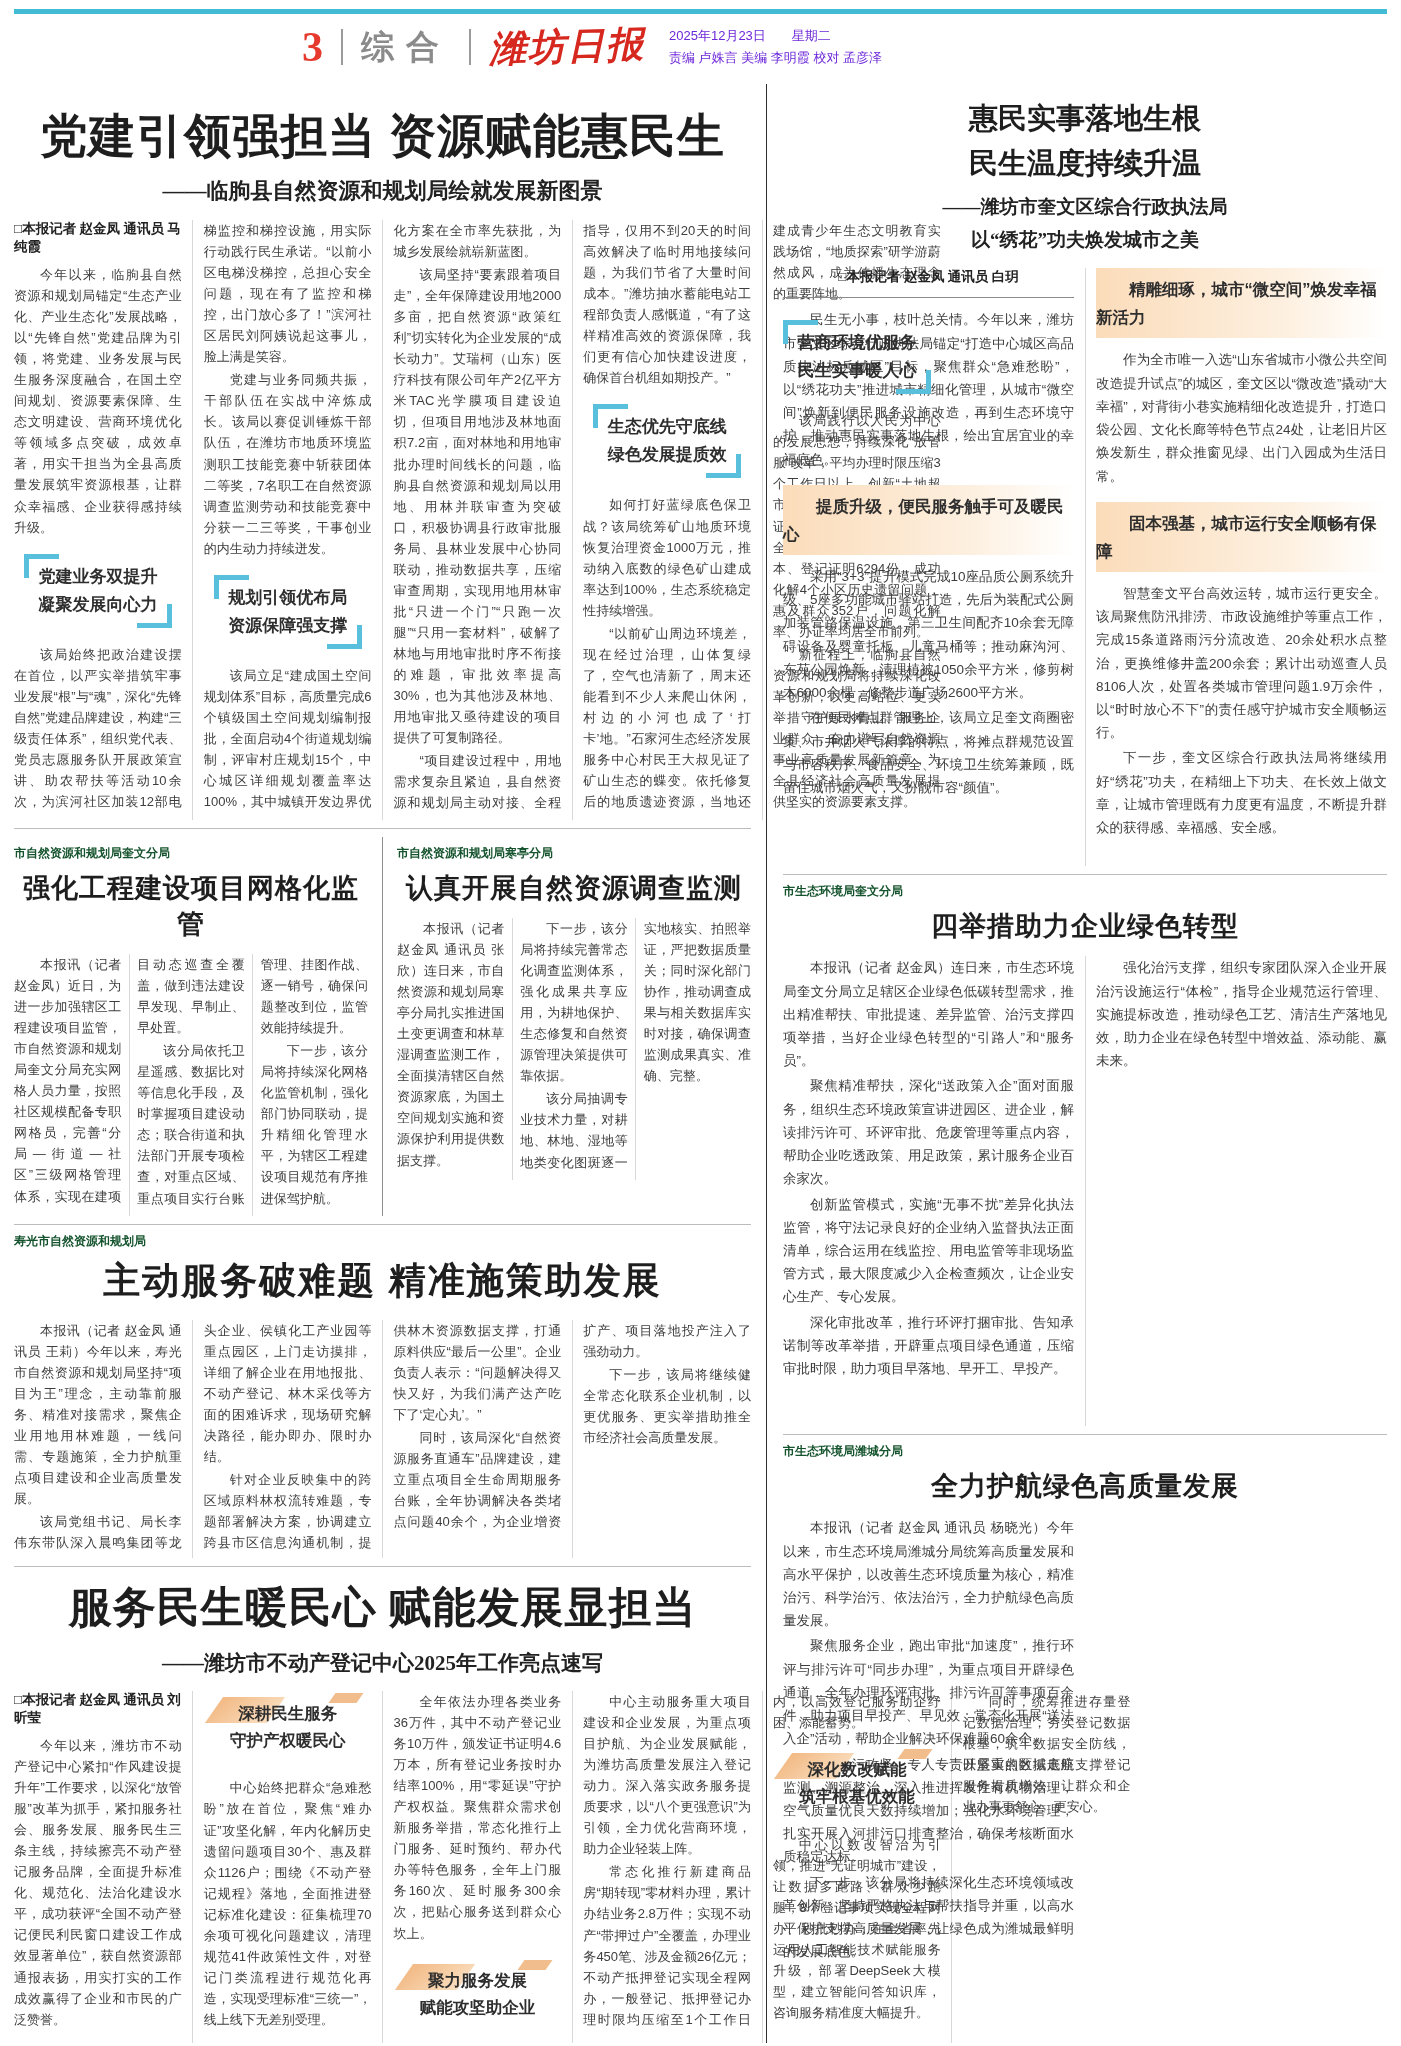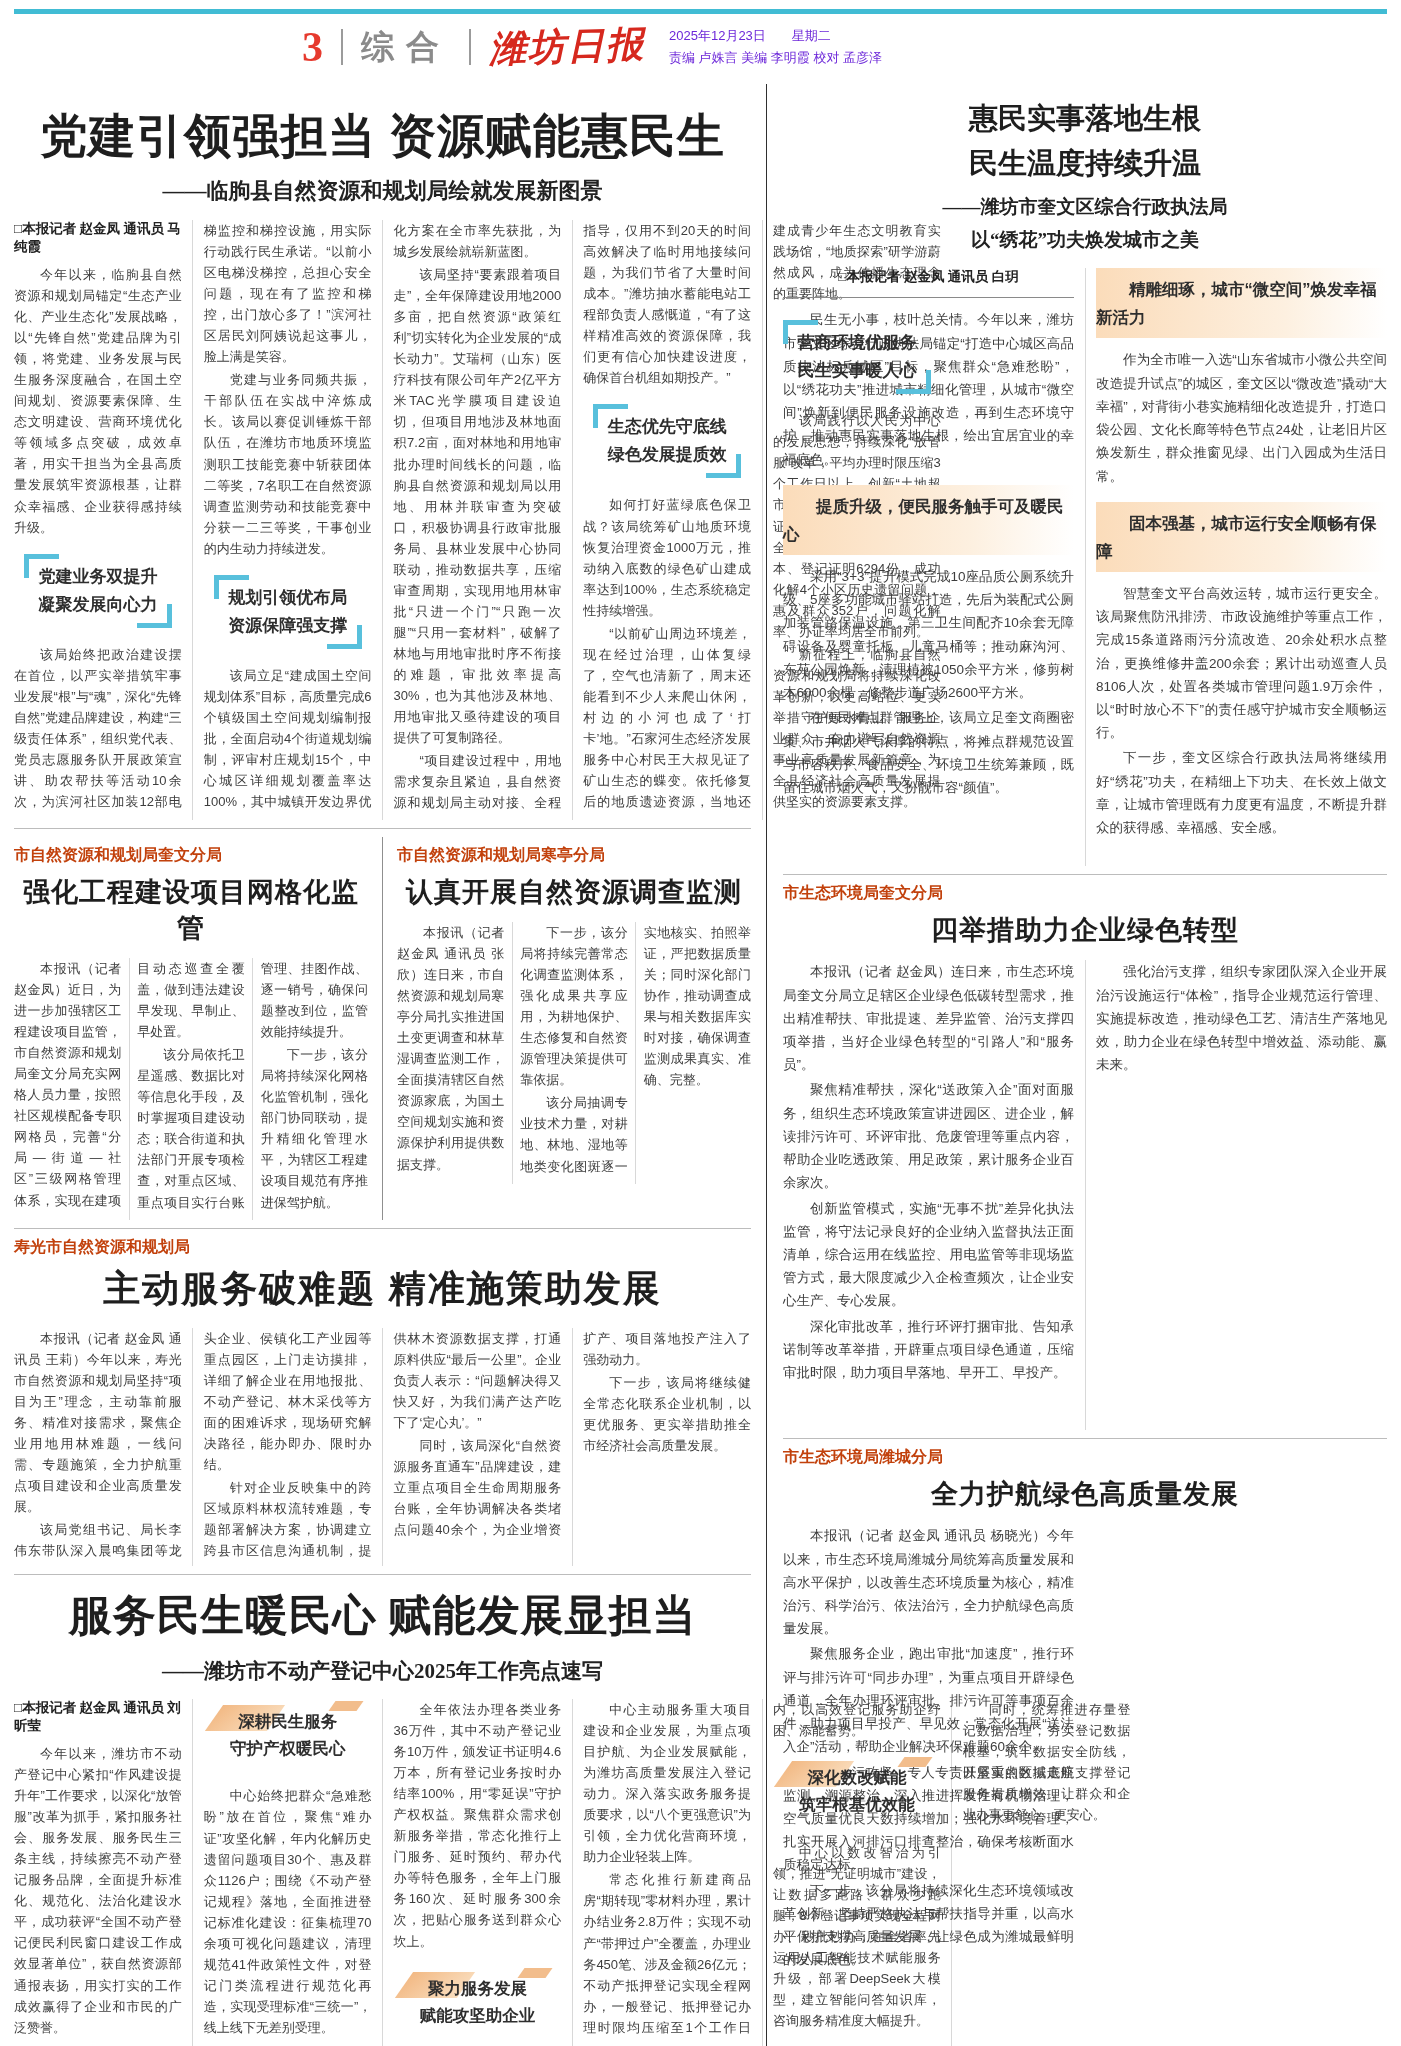--- a/index.html
+++ b/index.html
@@ -43,21 +43,21 @@
   .ssub::before{content:'';position:absolute;left:6px;top:6px;width:62px;height:26px;
         background:linear-gradient(120deg,#f2b984,#fadfc0);transform:skewX(-35deg);z-index:-1;}
   .ssub::after{content:'';position:absolute;right:8px;top:2px;width:28px;height:10px;
         background:#f2bd8c;transform:skewX(-35deg);z-index:-1;}
   .ssub .line{display:block;}
   
   .main-title{font-size:47px;font-weight:900;text-align:center;color:#1e1e1e;
         font-family:"Liberation Serif",serif;letter-spacing:1px;margin:21px 0 8px;}
   .main-sub{font-size:22px;font-weight:700;text-align:center;color:#222;
         font-family:"Liberation Serif",serif;margin:0 0 14px;}
-  .kicker{font-size:16px;font-weight:700;color:#c2410c;margin:8px 0 2px;}
+  .kicker{font-size:12px;font-weight:700;color:#14532d;margin:8px 0 2px;}
   .band-title{font-size:27px;font-weight:900;text-align:center;color:#1e1e1e;
         letter-spacing:1px;margin:8px 0 12px;}
   .sg-title{font-size:37px;font-weight:900;text-align:center;color:#1e1e1e;
         letter-spacing:2px;margin:6px 0 14px;}
   .bottom-title{font-size:43px;font-weight:900;text-align:center;color:#1e1e1e;
         font-family:"Liberation Serif",serif;letter-spacing:1px;margin:12px 0 6px;}
   .bottom-sub{font-size:21px;font-weight:700;text-align:center;color:#222;
         font-family:"Liberation Serif",serif;margin:12px 0 14px;}
   .r1-title{font-size:29px;font-weight:900;text-align:center;line-height:1.55;color:#1e1e1e;margin:12px 0 4px;}
   .r1-sub{font-size:19px;font-weight:700;text-align:center;line-height:1.75;color:#222;

